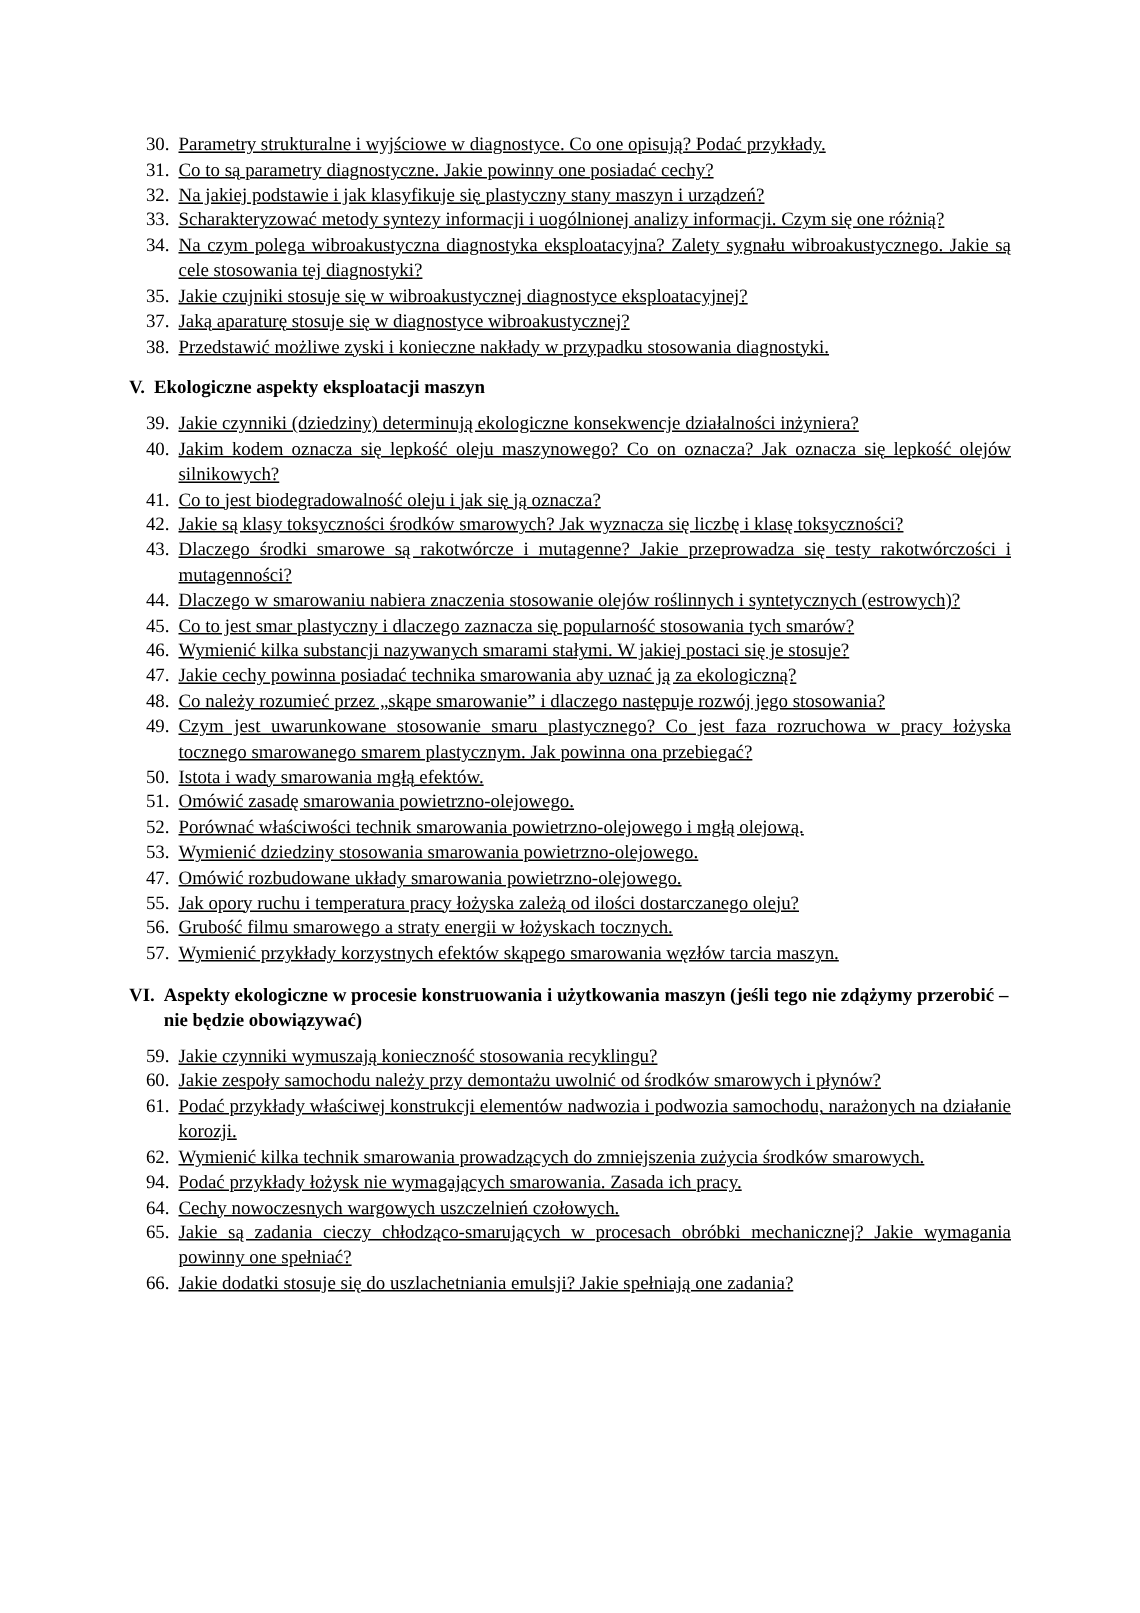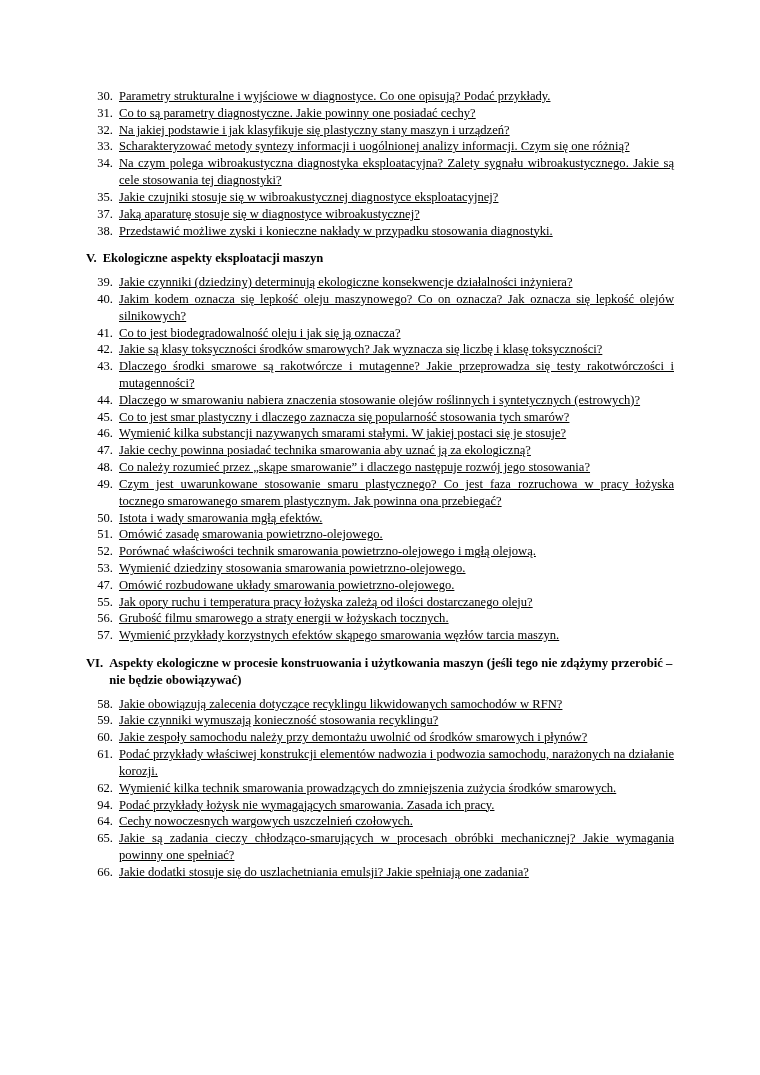--- a/index.html
+++ b/index.html
@@ -176,24 +176,20 @@
         </div>
         <div class="qitem">
           <span class="qnum">57.</span>
           <span class="qtext">Wymienić przykłady korzystnych efektów skąpego smarowania węzłów tarcia maszyn.</span>
         </div>
         <div class="section-head">
           <span class="sec-num">VI.</span>
           <span class="sec-title">Aspekty ekologiczne w procesie konstruowania i użytkowania maszyn (jeśli tego nie zdążymy przerobić – nie będzie obowiązywać)</span>
         </div>
         <div class="qitem">
-          <span class="qnum">58.</span>
-          <span class="qtext">Jakie obowiązują zalecenia dotyczące recyklingu likwidowanych samochodów w RFN?</span>
-        </div>
-        <div class="qitem">
           <span class="qnum">59.</span>
           <span class="qtext">Jakie czynniki wymuszają konieczność stosowania recyklingu?</span>
         </div>
         <div class="qitem">
           <span class="qnum">60.</span>
           <span class="qtext">Jakie zespoły samochodu należy przy demontażu uwolnić od środków smarowych i płynów?</span>
         </div>
         <div class="qitem">
           <span class="qnum">61.</span>
           <span class="qtext">Podać przykłady właściwej konstrukcji elementów nadwozia i podwozia samochodu, narażonych na działanie korozji.</span>

